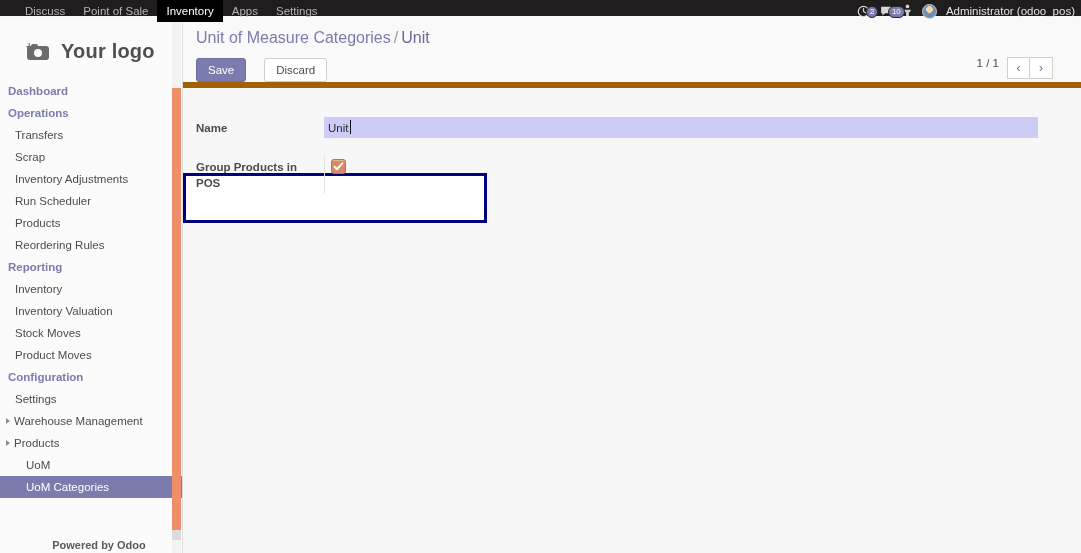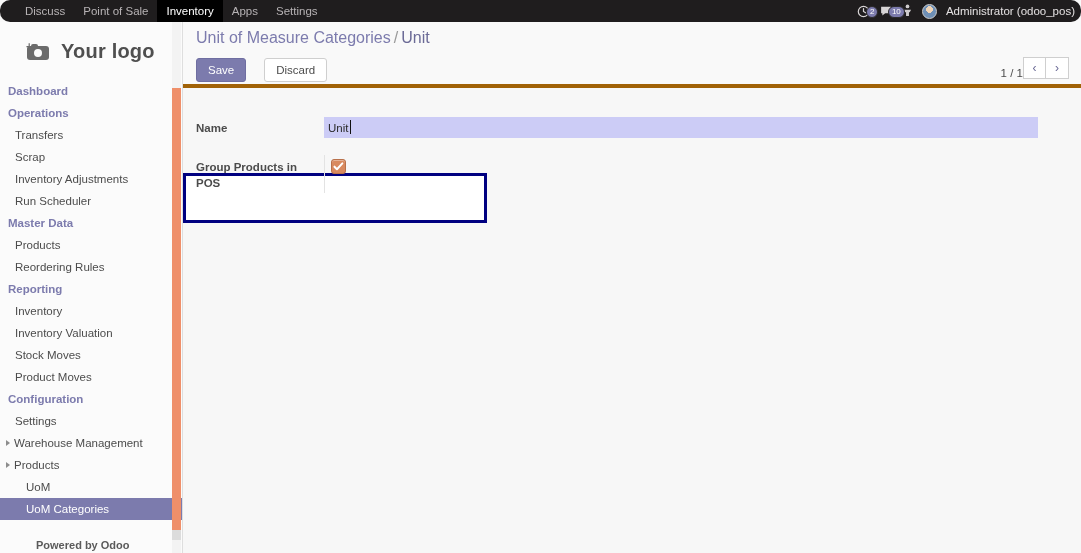--- a/index.html
+++ b/index.html
@@ -7,26 +7,25 @@
     margin: 0; padding: 0;
     width: 1081px; height: 553px;
     overflow: hidden;
     font-family: "Liberation Sans", sans-serif;
     background: #f9f9f9;
   }
   #app { position: relative; width: 1081px; height: 553px; overflow: hidden; }
 
   
   .navbar {
-    position: absolute; top: 0; left: 0; width: 1081px; height: 22px;
+    position: absolute; top: 0; left: 0; width: 1081px; height: 16px;
     background: #1f1d1e;
     display: flex; align-items: flex-start;
     font-size: 11.5px;
     z-index: 30;
-    border-radius: 10px;
   }
   .nav-left { display: flex; align-items: stretch; margin-left: 16px; }
   .nav-item {
     display: flex; align-items: center;
     padding: 0 9px;
     color: #b7b3b5;
     white-space: nowrap;
     cursor: pointer;
     line-height: 22px;
   }
@@ -87,21 +86,21 @@
     border-left: 4px solid #8d8d8d;
     border-top: 3.5px solid transparent; border-bottom: 3.5px solid transparent;
   }
   .menu-item.sub { padding-left: 26px; }
   .menu-item.active {
     background: #7c7bad; color: #ffffff; font-weight: normal;
     padding-left: 26px;
   }
   .powered {
     position: absolute; bottom: 2px; left: 0; width: 162px;
-    font-size: 11px; color: #5a5a5a; font-weight: bold;
+    text-align: center; font-size: 11px; color: #5a5a5a; font-weight: bold;
     padding-left: 36px;
   }
 
   
   .side-scroll {
     position: absolute; left: 172px; top: 88px; width: 9px; height: 442px;
     background: #ef8f6a;
     z-index: 5;
   }
   .side-scroll-track {
@@ -114,21 +113,21 @@
   }
 
   
   .content {
     position: absolute; top: 22px; left: 183px;
     width: 898px; height: 531px;
     background: #f7f7f7;
   }
   .control-panel {
     height: 66px; position: relative;
-    border-bottom: 4px solid #a16207;
+    border-bottom: 6px solid #a16207;
     background: #f9f9f9;
   }
   .breadcrumb {
     position: absolute; left: 13px; top: 7px;
     font-size: 16px; color: #7c7bad;
     white-space: nowrap;
   }
   .breadcrumb .crumb-link { cursor: pointer; }
   .breadcrumb .sep { color: #9a9a9a; padding: 0 3px; }
   .breadcrumb .crumb-current { color: #6b6a96; }
@@ -136,22 +135,22 @@
   .btn-row { position: absolute; left: 13px; top: 36px; display: flex; gap: 18px; }
   .btn {
     font-size: 11.5px; line-height: 14px;
     padding: 4px 11px; border-radius: 3px;
     cursor: pointer; white-space: nowrap;
   }
   .btn-primary { background: #7c7bad; color: #ffffff; border: 1px solid #6f6ea1; }
   .btn-default { background: #ffffff; color: #4c4c4c; border: 1px solid #cfcfcf; }
 
   .pager {
-    position: absolute; right: 12px; top: 35px;
-    display: flex; align-items: flex-end; gap: 0;
+    position: absolute; right: 28px; top: 35px;
+    display: flex; align-items: flex-start; gap: 8px;
     font-size: 11.5px; color: #4c4c4c;
   }
   .pager-value { white-space: nowrap; }
   .pager-btns { display: flex; }
   .pager-btn {
     width: 23px; height: 22px;
     border: 1px solid #cfcfcf; background: #ffffff;
     display: flex; align-items: center; justify-content: center;
     color: #6b6a96; font-size: 12px; cursor: pointer;
   }
@@ -270,21 +269,20 @@
     </div>
 
     <div class="menu">
       <div class="menu-section">Dashboard</div>
       <div class="menu-section">Operations</div>
       <div class="menu-item">Transfers</div>
       <div class="menu-item">Scrap</div>
       <div class="menu-item">Inventory Adjustments</div>
       <div class="menu-item">Run Scheduler</div>
 
-      <div class="menu-section">Master Data</div>
       <div class="menu-item">Products</div>
       <div class="menu-item">Reordering Rules</div>
 
       <div class="menu-section">Reporting</div>
       <div class="menu-item">Inventory</div>
       <div class="menu-item">Inventory Valuation</div>
       <div class="menu-item">Stock Moves</div>
       <div class="menu-item">Product Moves</div>
 
       <div class="menu-section">Configuration</div>

